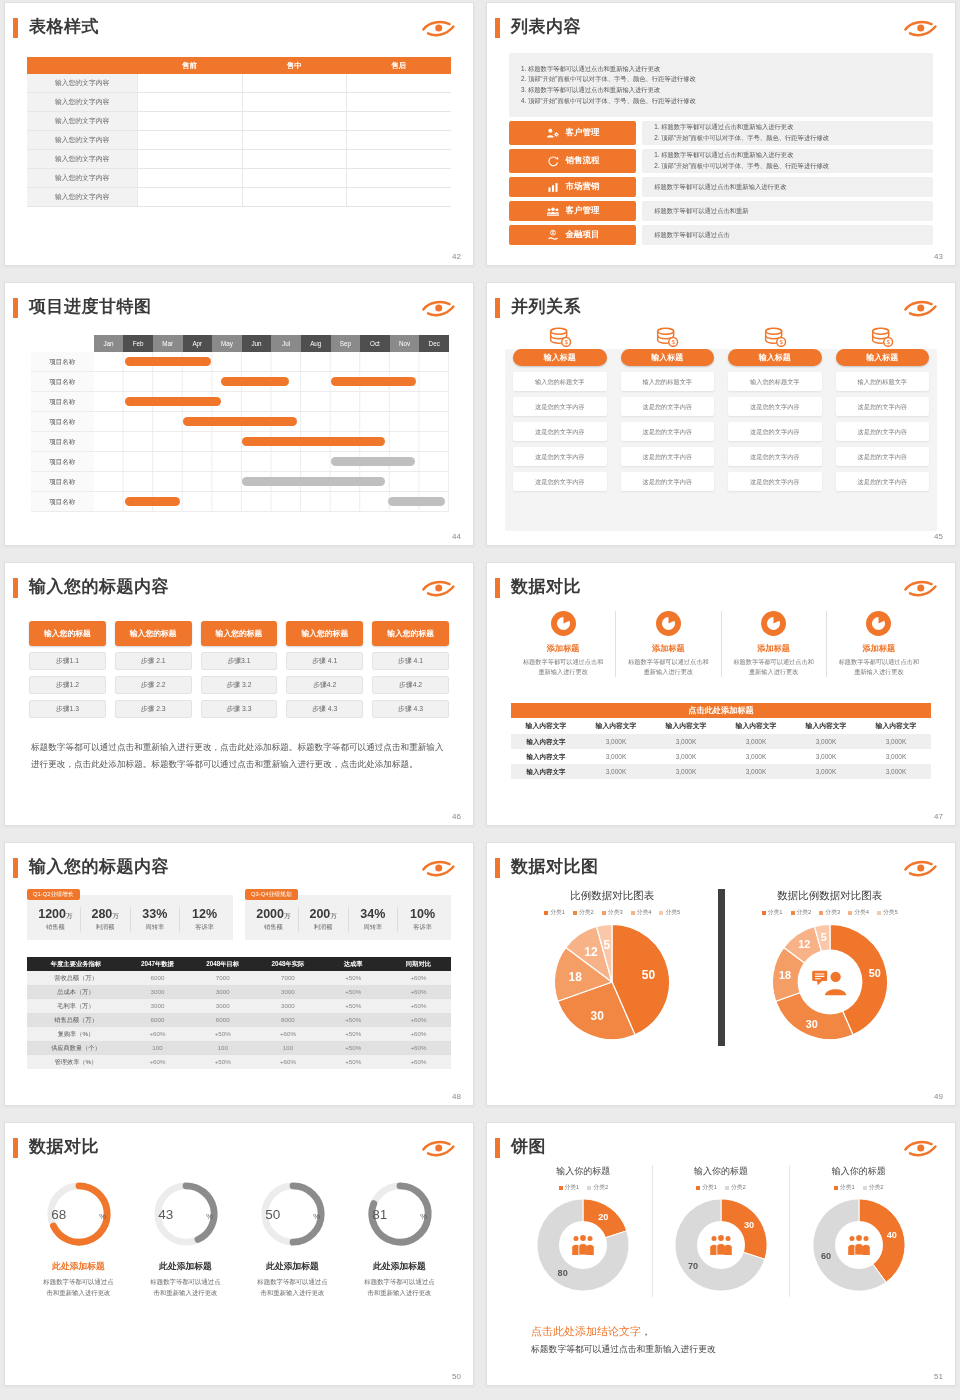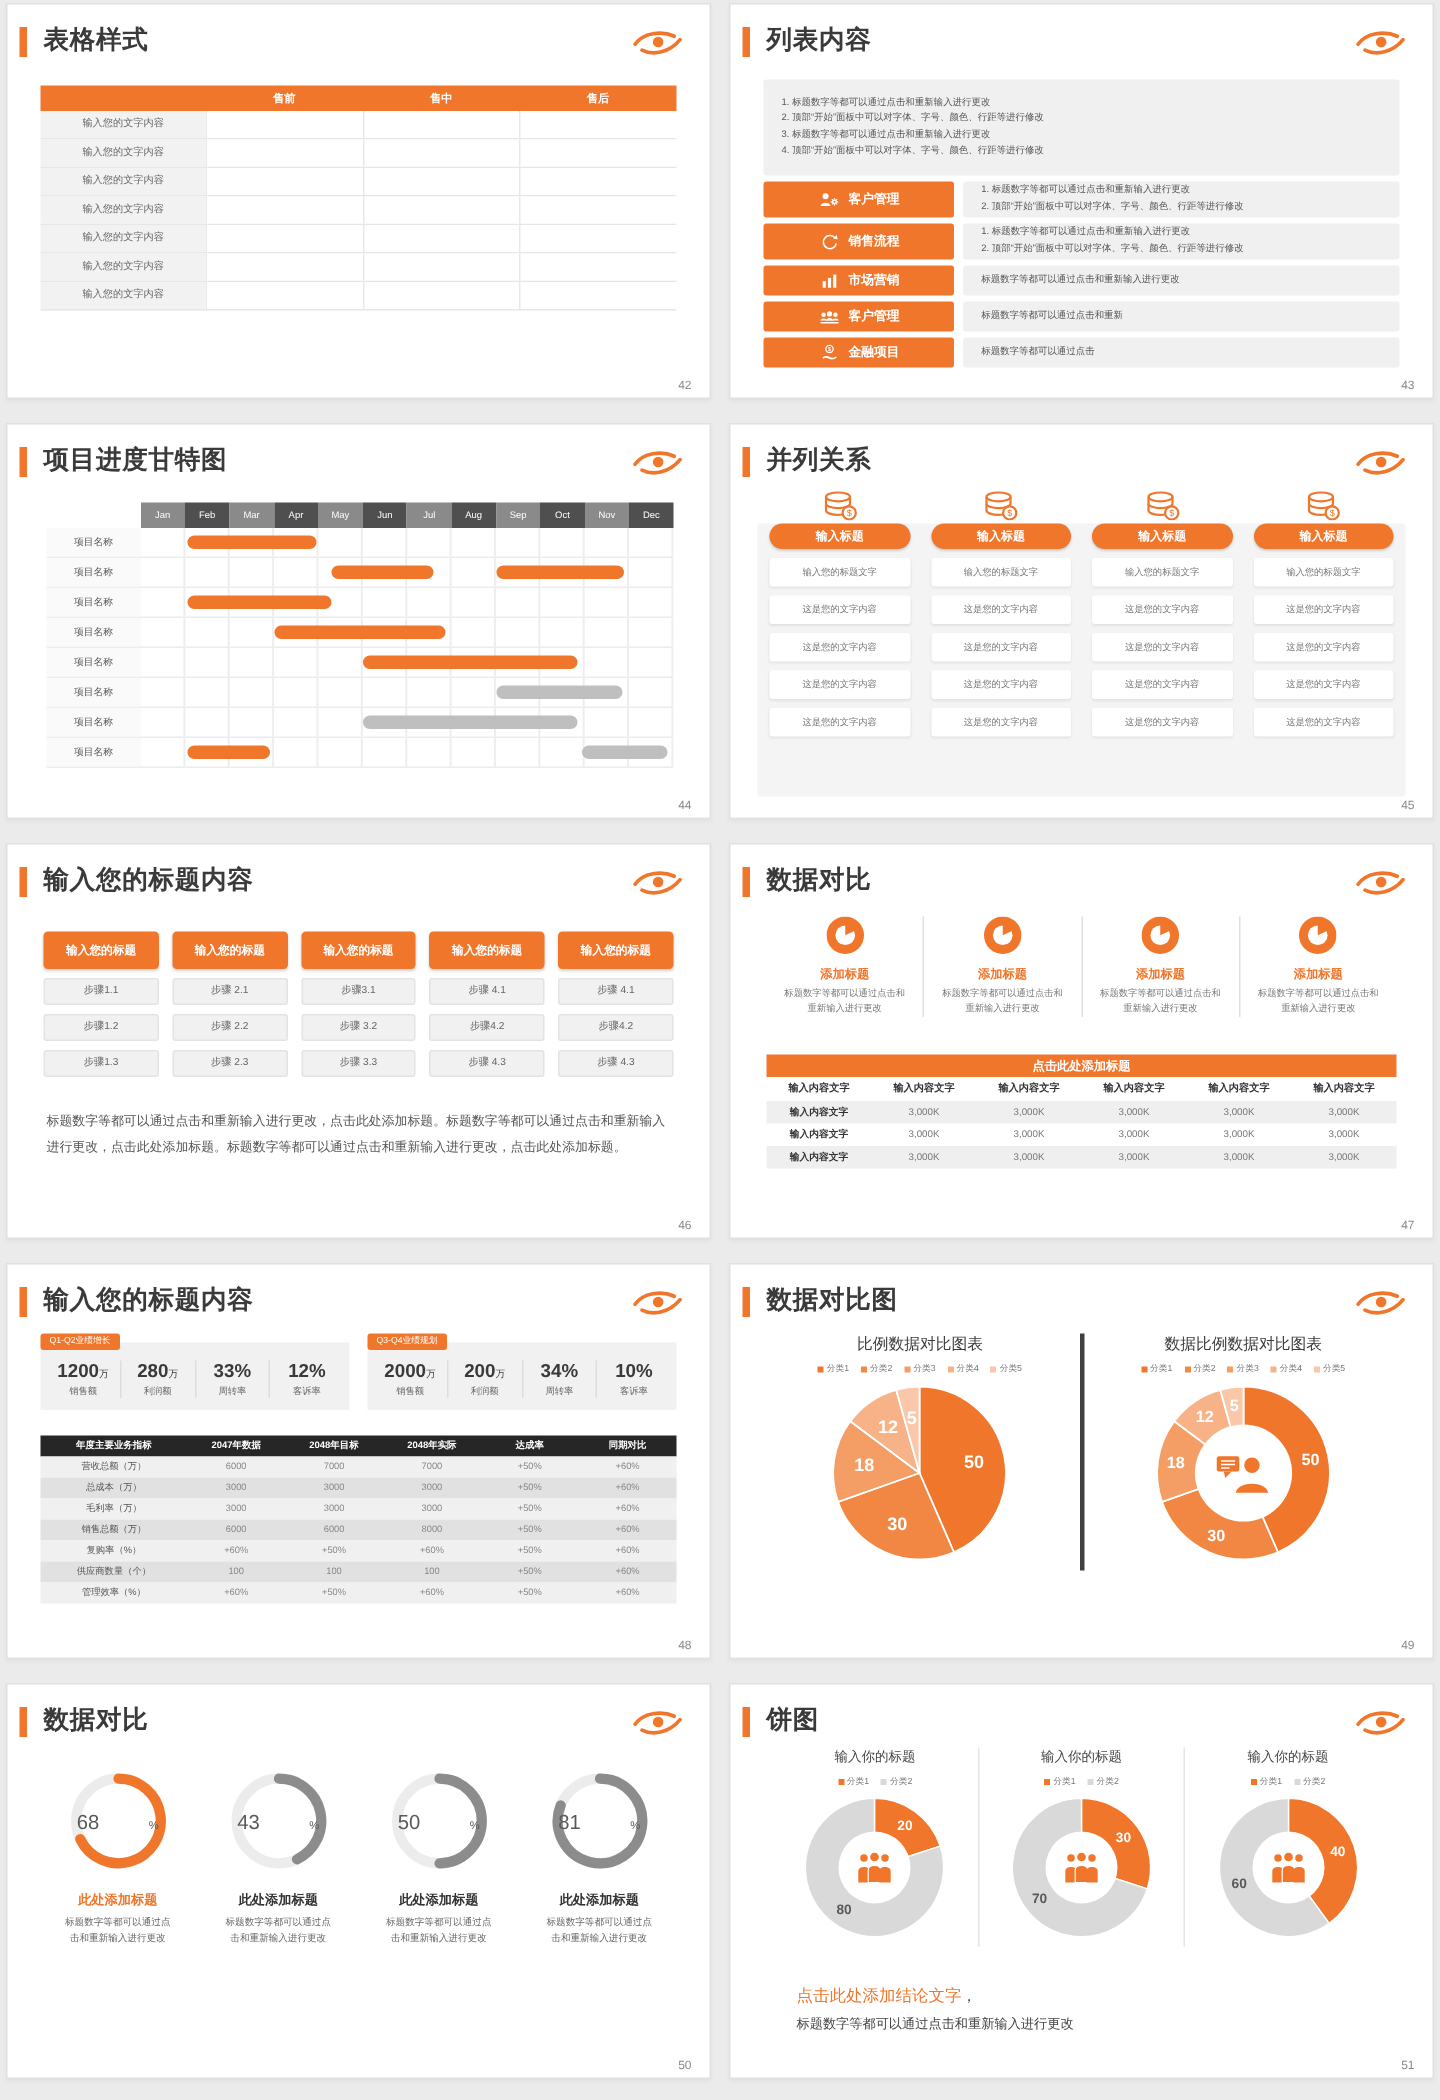--- a/index.html
+++ b/index.html
@@ -79,21 +79,21 @@
 .c48-tb{position:absolute;left:22px;right:22px;top:114px;text-align:center;}
 .c48-th{display:flex;height:14px;line-height:14px;background:#262626;color:#fff;font-size:6.3px;font-weight:700;}
 .c48-th div{flex:1;}.c48-th .w{flex:1.5;}
 .c48-r{display:flex;height:14px;line-height:14px;font-size:6.2px;color:#888;}
 .c48-r div{flex:1;}.c48-r .w{flex:1.5;color:#555;}
 .c48-r:nth-child(even){background:#F0F0F0;}
 .c48-r:nth-child(odd){background:#E1E1E1;}
 
 .d49{position:absolute;left:20px;right:20px;top:46px;display:flex;}
 .d49-half{flex:1;text-align:center;}
-.d49-half + .d49-half{border-left:3px solid #404040;}
+.d49-half + .d49-half{border-left:7px solid #404040;}
 .d49-t{font-size:10.5px;color:#3A3A3A;}
 .lgrow{margin-top:5px;display:flex;justify-content:center;gap:8px;font-size:5.8px;color:#777;align-items:center;}
 .lg-it{display:flex;align-items:center;gap:2px;}
 .lg-sq{width:4px;height:4px;display:inline-block;}
 .sw0{background:#F0762B}.sw1{background:#F18742}.sw2{background:#F49D64}.sw3{background:#F7B287}.sw4{background:#FAC8A9}.swg{background:#D9D9D9}
 .pie-wrap{position:relative;display:inline-block;margin-top:5px;}
 .pie-svg{display:block;}
 .cicon{position:absolute;left:50%;top:50%;transform:translate(-50%,-50%);}
 
 .r50{position:absolute;left:28px;right:28px;top:56px;display:flex;gap:16px;}

